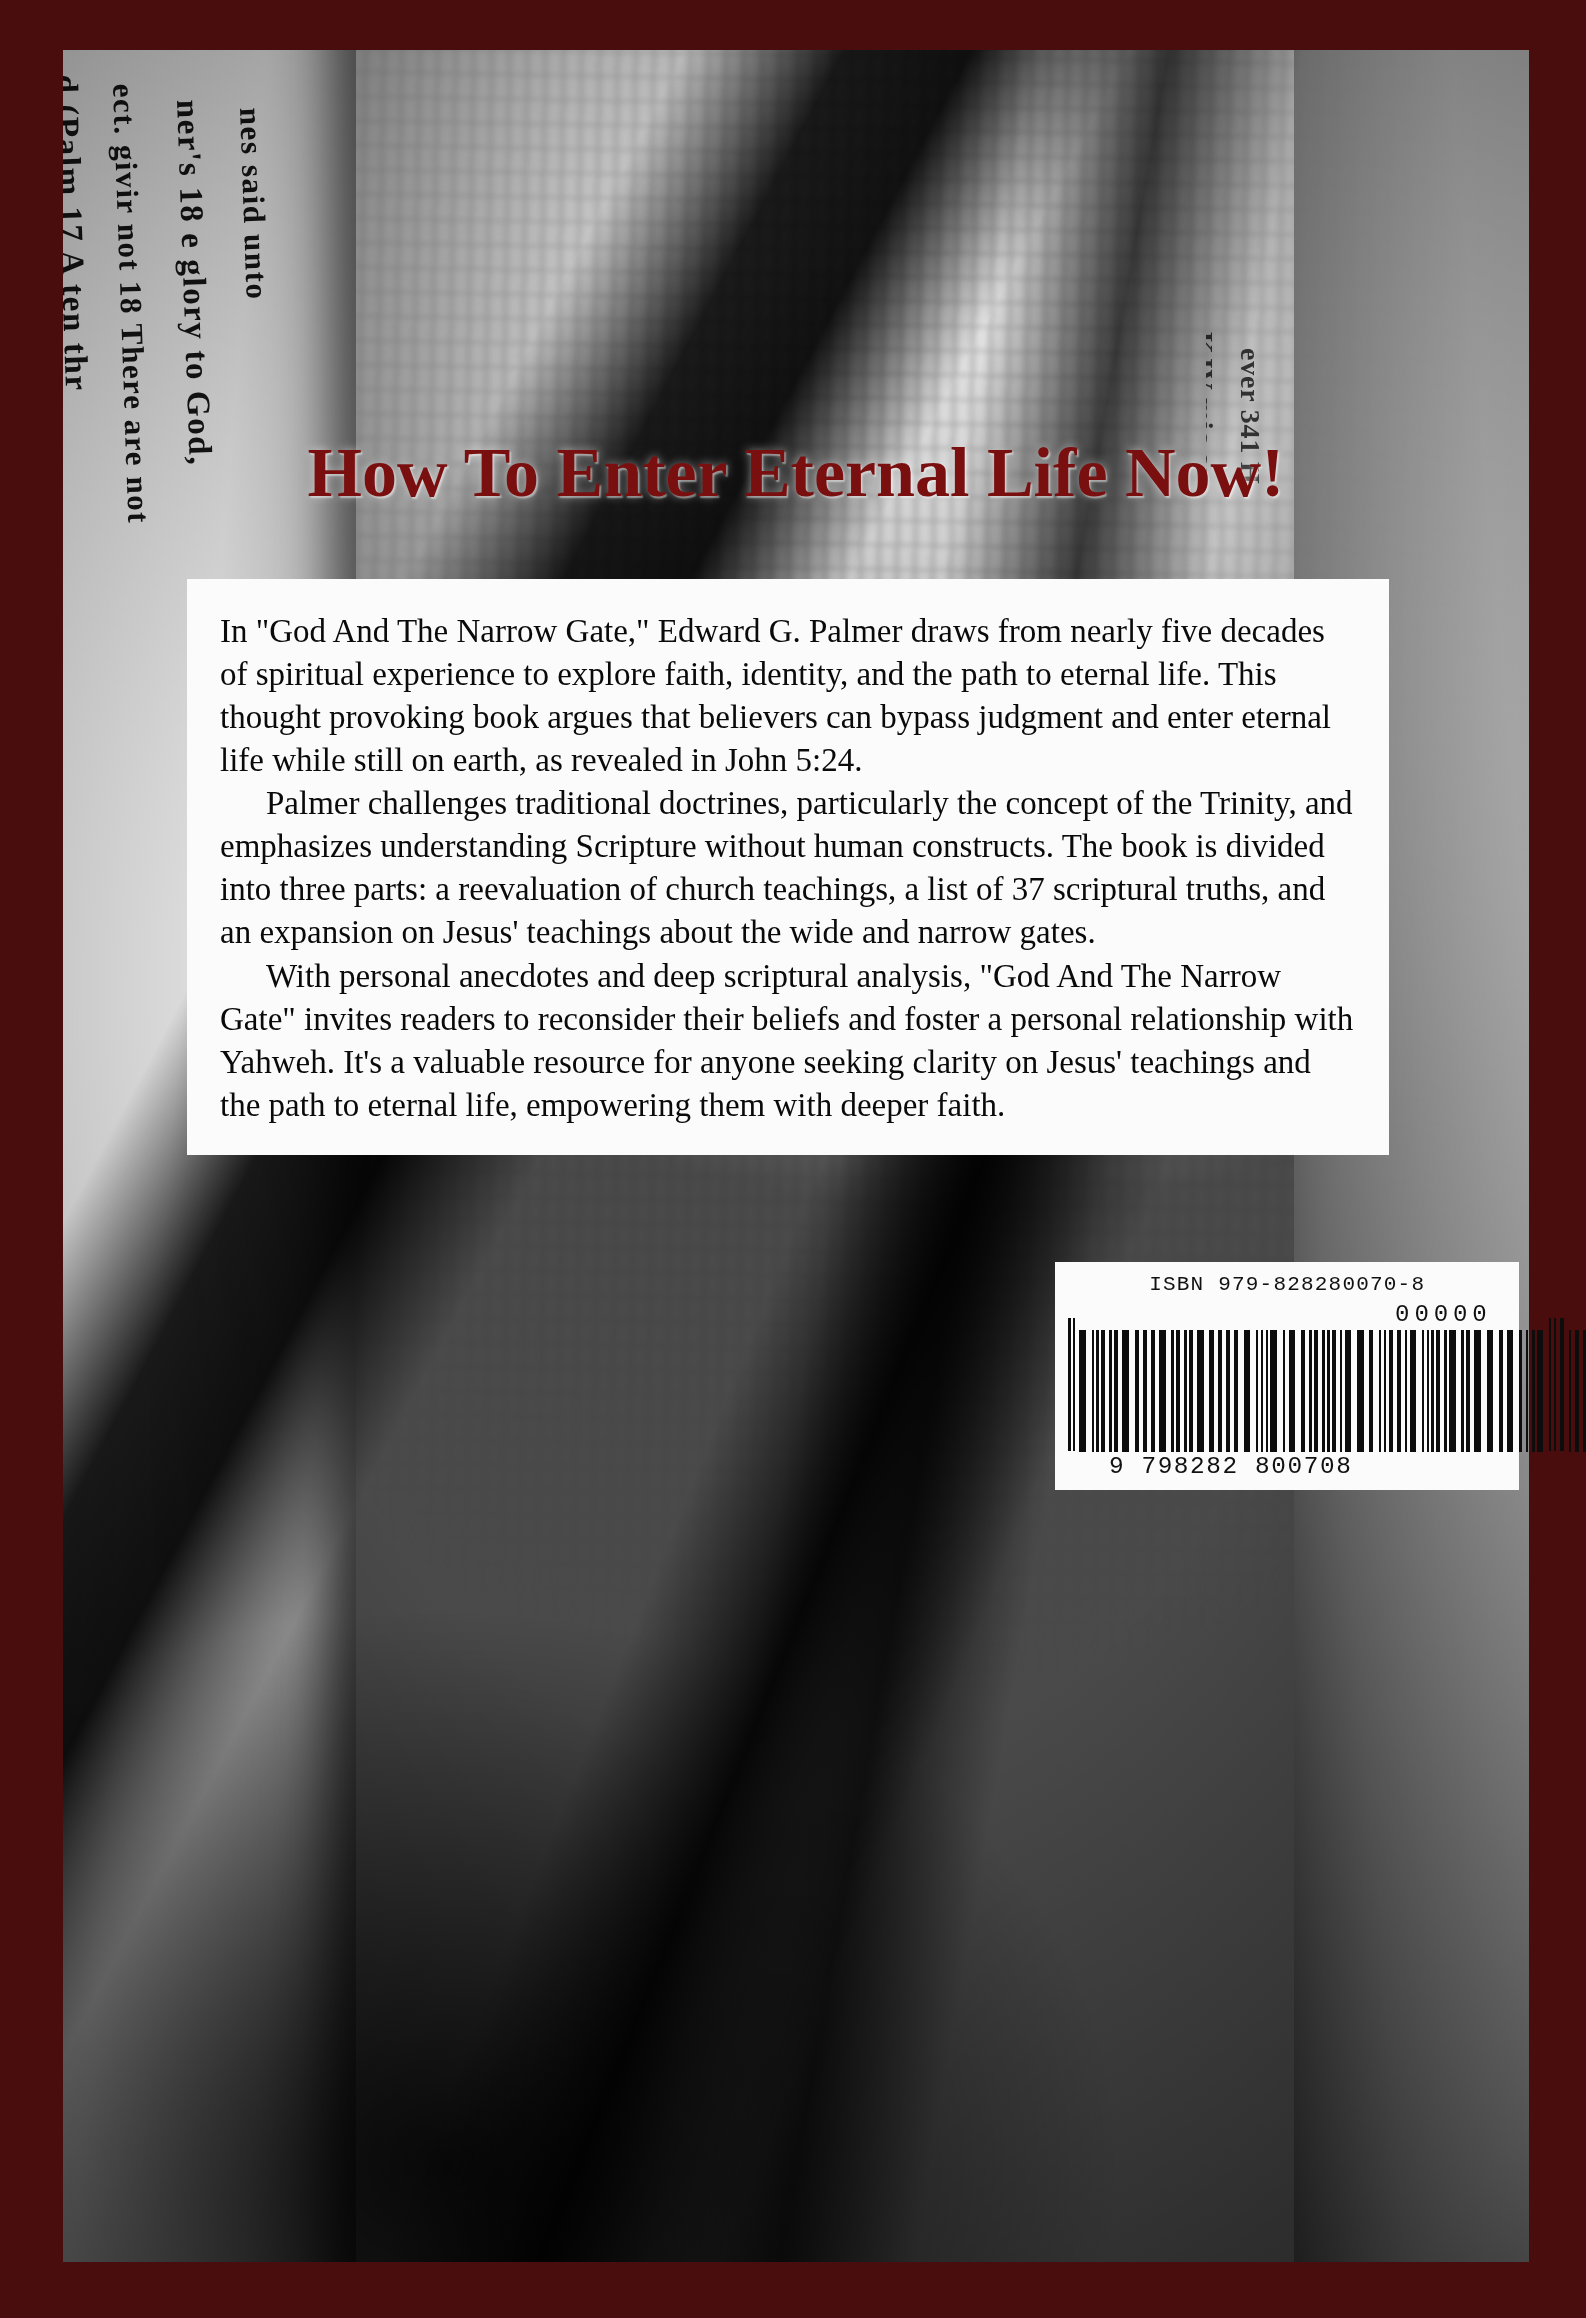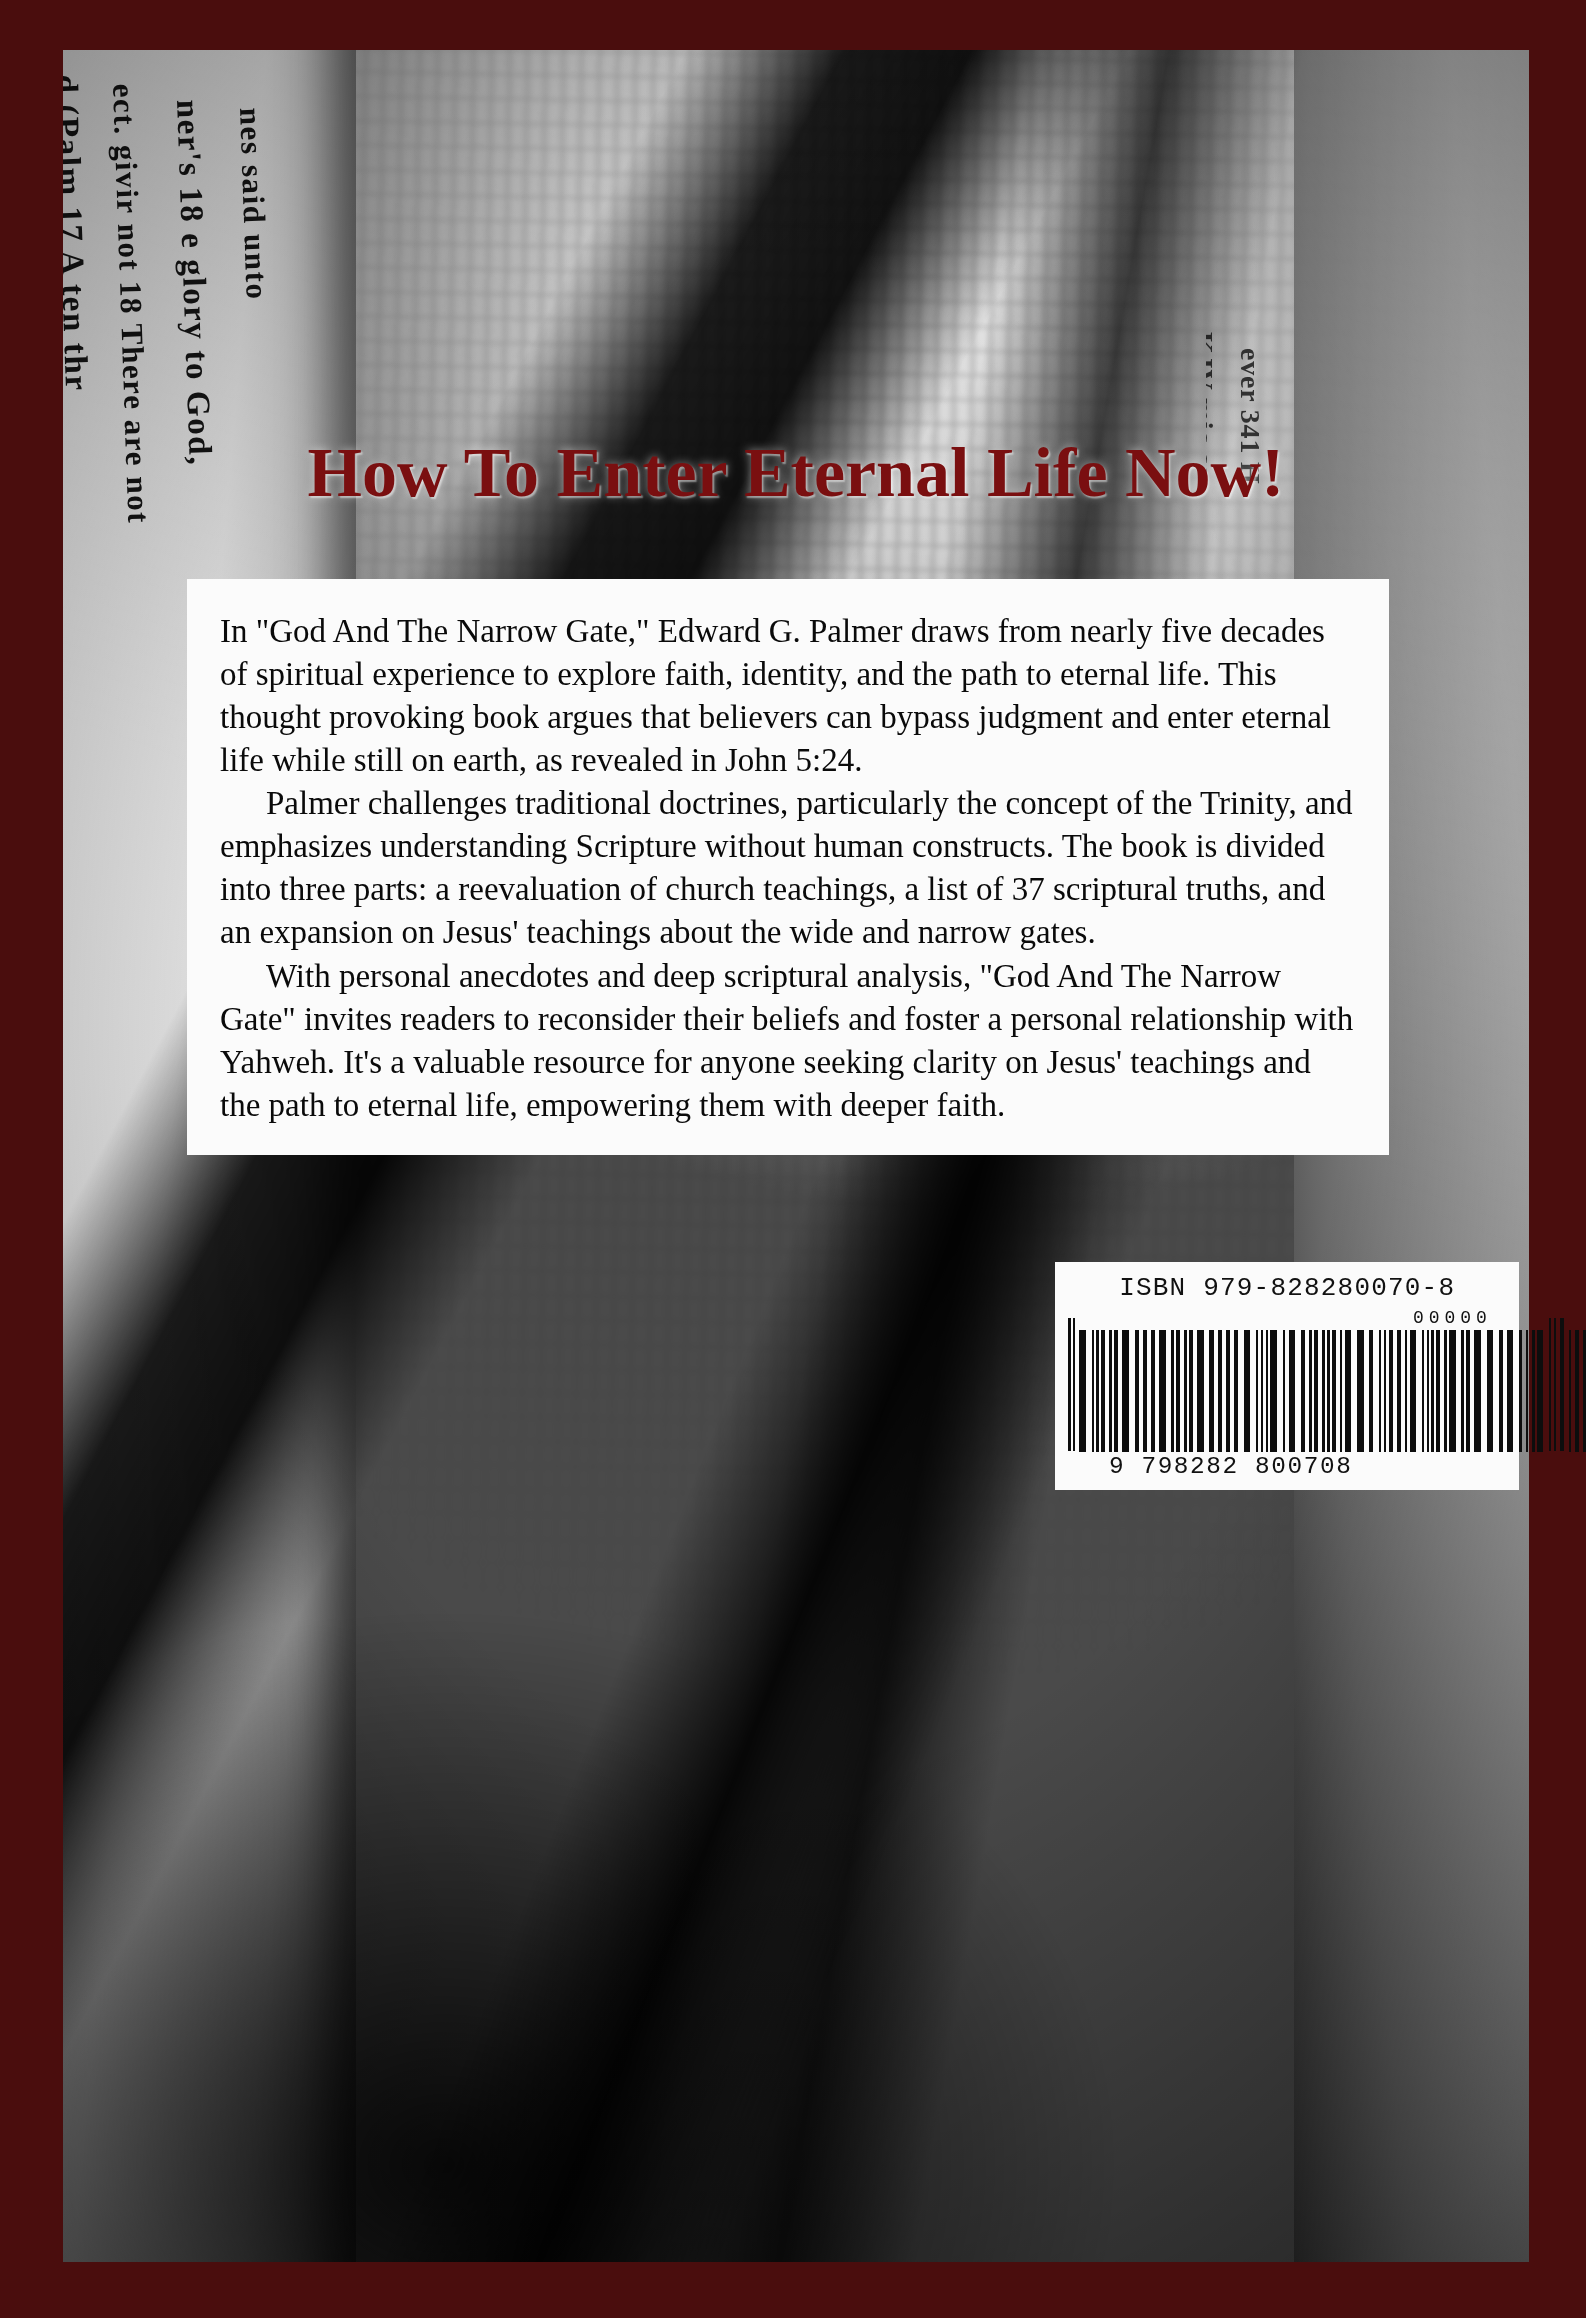--- a/index.html
+++ b/index.html
@@ -185,30 +185,30 @@
     position: absolute;
     right: 9.8px;
     top: 1212px;
     width: 464px;
     background: #fbfbfb;
     padding: 11.4px 13px 9.8px 13px;
     box-sizing: border-box;
   }
   #isbn-text {
     font-family: "Liberation Mono", monospace;
-    font-size: 26px;
+    font-size: 21px;
     letter-spacing: 1.2px;
     color: #111;
     text-align: center;
     margin-bottom: 4.9px;
     white-space: nowrap;
   }
   #addon-text {
     font-family: "Liberation Mono", monospace;
-    font-size: 18px;
+    font-size: 24px;
     letter-spacing: 4.9px;
     color: #111;
     text-align: right;
     padding-right: 14.6px;
     margin-bottom: 1.6px;
   }
   .bars-row {
     display: flex;
     align-items: flex-end;
     gap: 18px;

